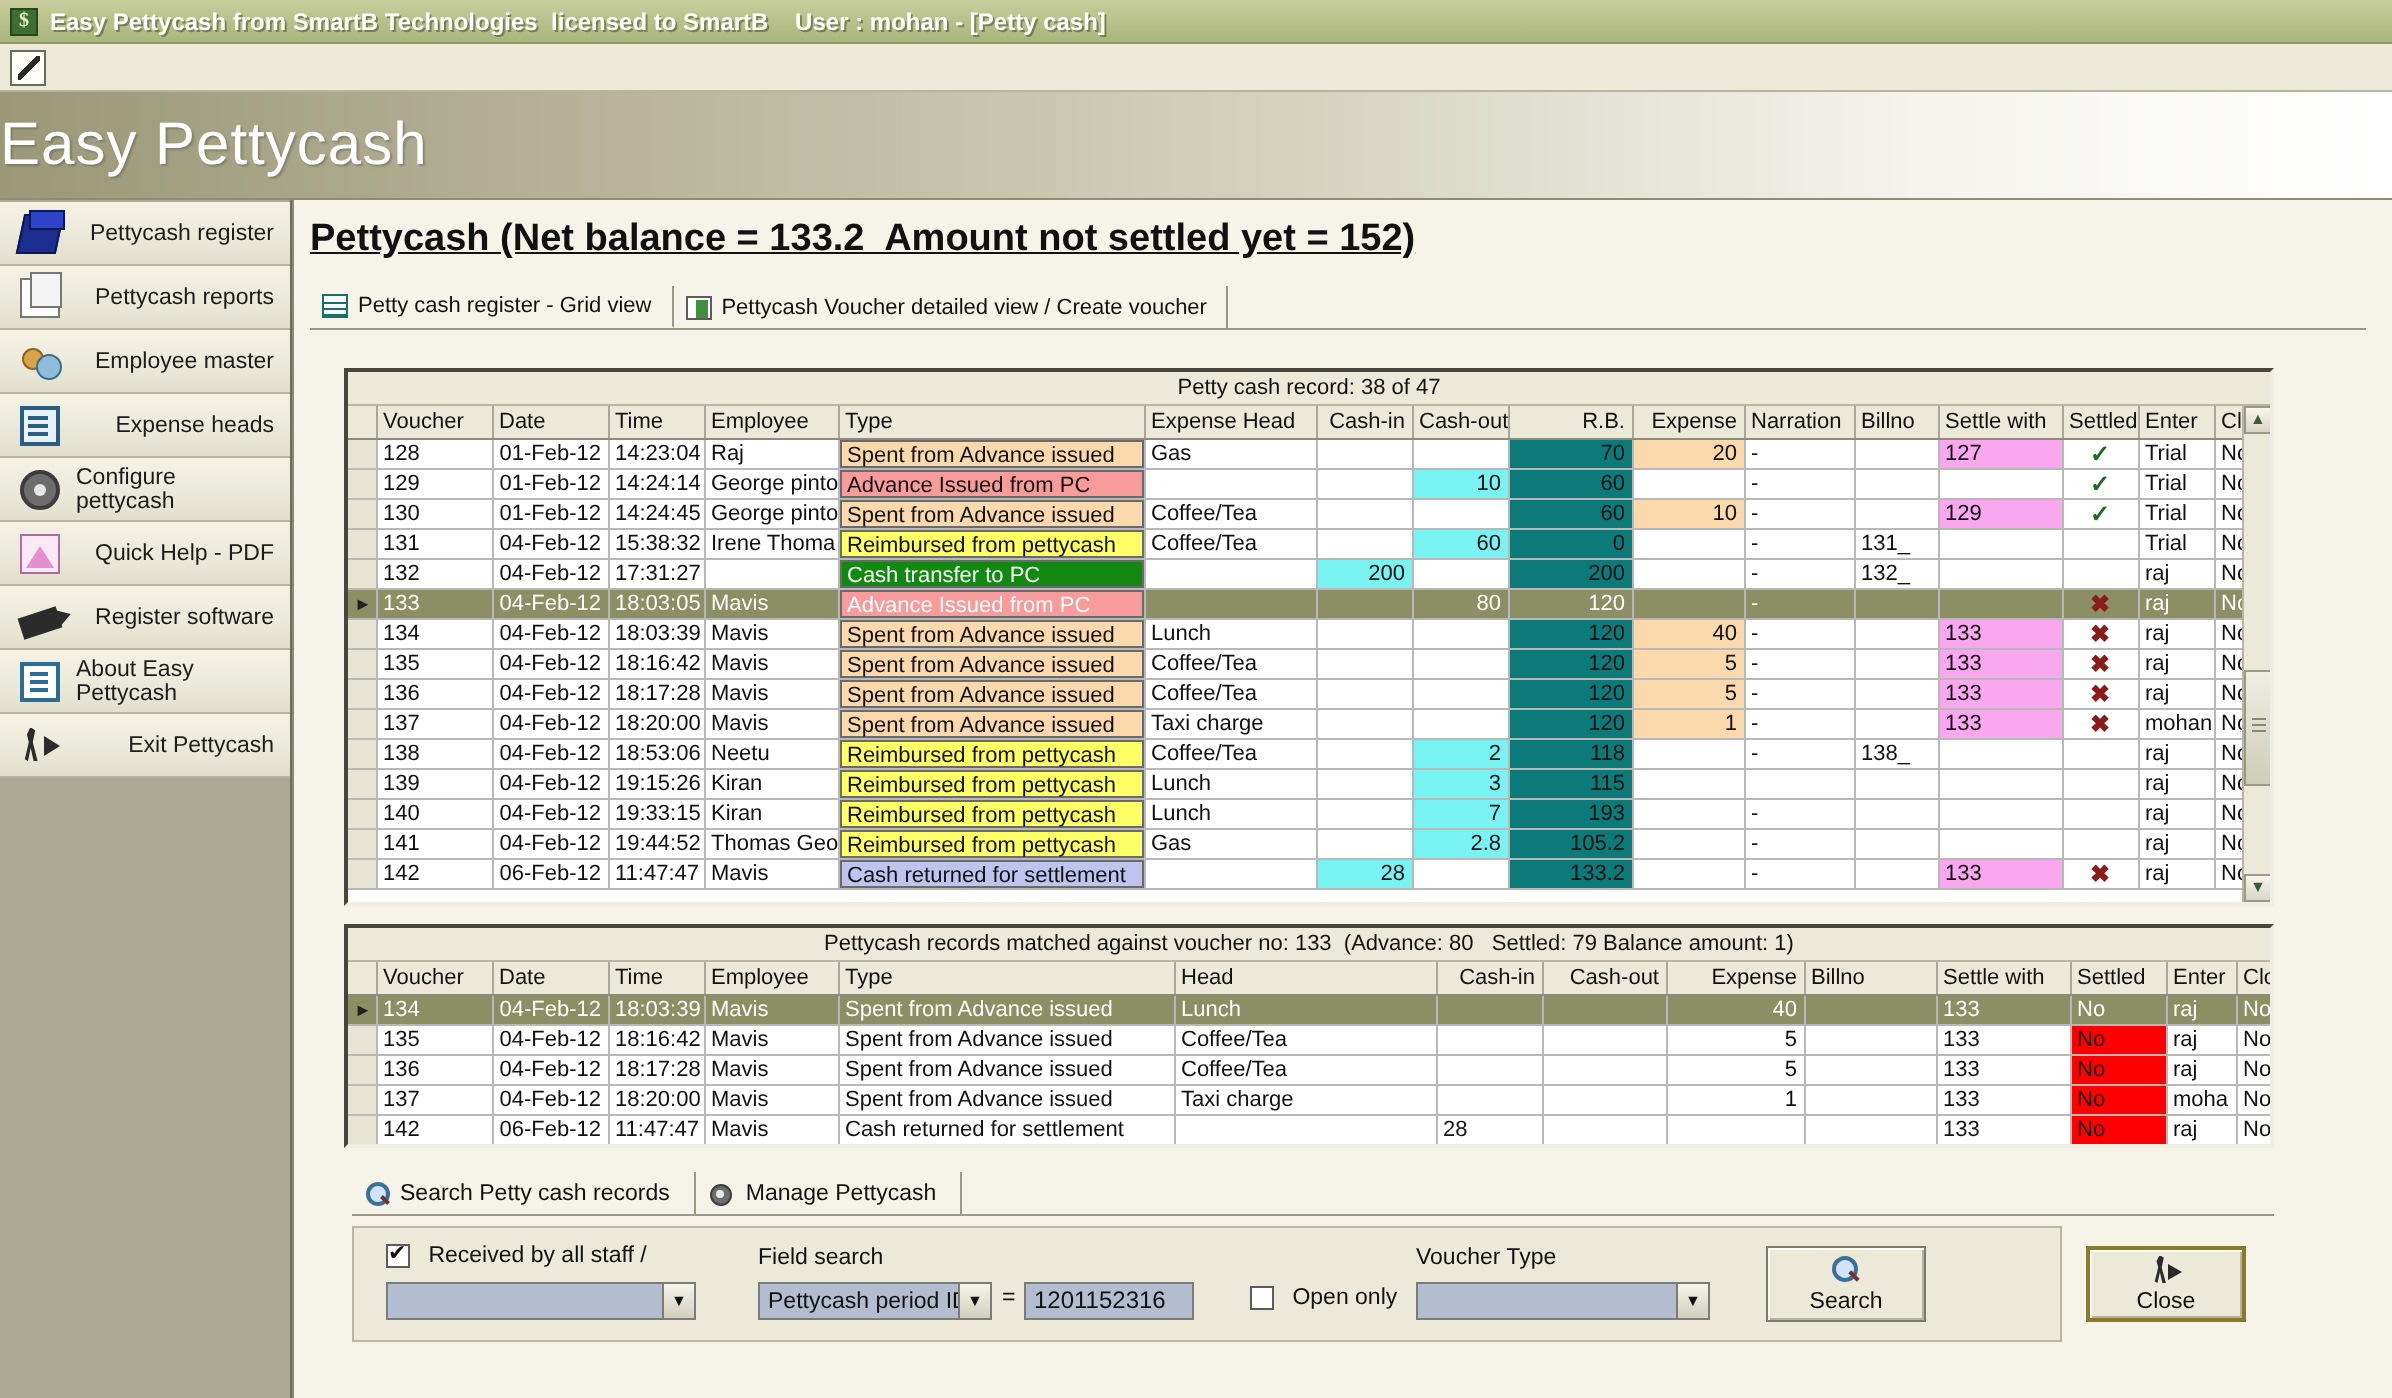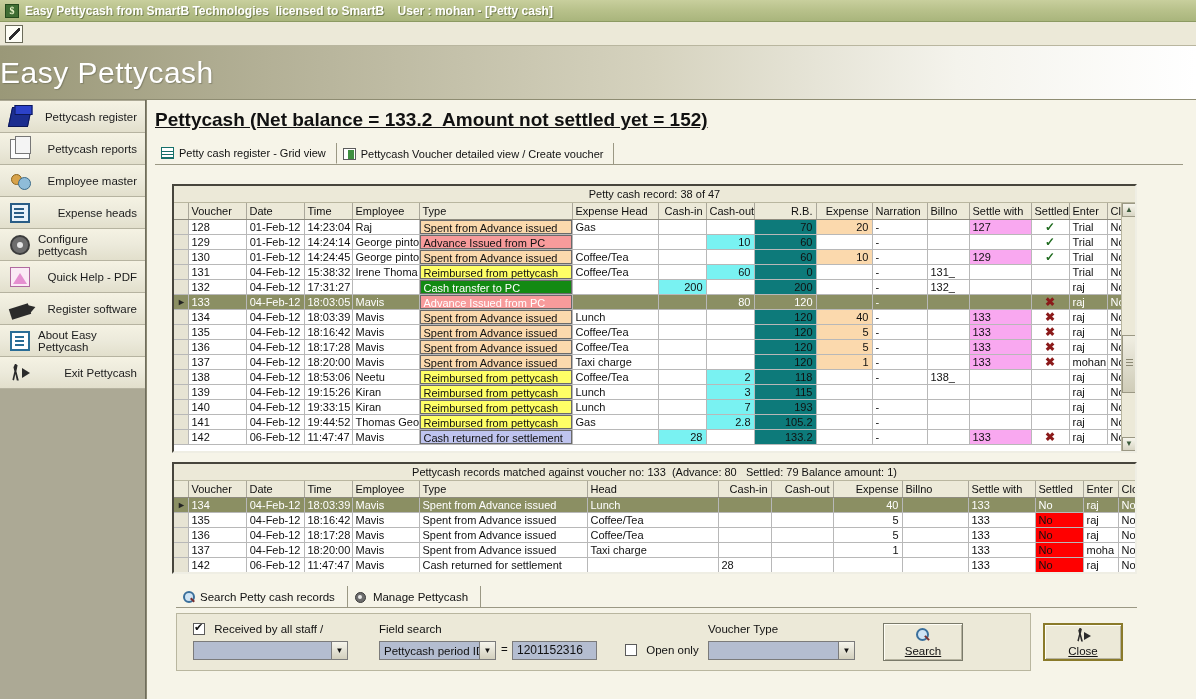--- a/index.html
+++ b/index.html
@@ -231,21 +231,21 @@
     font-size:8px; text-align:center; line-height:17px; color:#111;
   }
   .txtbox {
     position:absolute; height:19px; background:#b4bdd0; border:1px solid #7b7b7b;
     font-size:12px; color:#111; padding-left:4px; line-height:17px;
   }
   .dlgbtn {
     position:absolute; width:80px; height:38px; background:#ece9d8;
     border:1px solid #7a7a6a; box-shadow: inset 1px 1px 0 #fffef5, inset -1px -1px 0 #b6b3a0;
     display:flex; flex-direction:column; align-items:center; justify-content:center; gap:2px;
-    font-size:11.5px; color:#111; cursor:pointer;text-decoration:underline;
+    font-size:11.5px; color:#111; cursor:pointer;
   }
   .dlgbtn.primary { border:2px solid #8a7a2a; }
   .btn-ico { width:16px; height:15px; position:relative; }
   .ico-mag::before{content:"";position:absolute;left:1px;top:0;width:9px;height:9px;border:2px solid #3a6f9b;border-radius:50%;background:#cfe4f4;}
   .ico-mag::after{content:"";position:absolute;left:9px;top:9px;width:6px;height:2px;background:#7a3030;transform:rotate(45deg);}
   .ico-close::before{content:"";position:absolute;left:2px;top:0;width:7px;height:14px;background:#2b2b2b;clip-path:polygon(40% 0,70% 10%,55% 45%,85% 100%,60% 100%,42% 62%,25% 100%,5% 95%,30% 45%,18% 22%);}
   .ico-close::after{content:"";position:absolute;right:0;top:4px;width:0;height:0;border-top:4px solid transparent;border-bottom:4px solid transparent;border-left:7px solid #2b2b2b;}
 </style>
 </head>
 <body>

